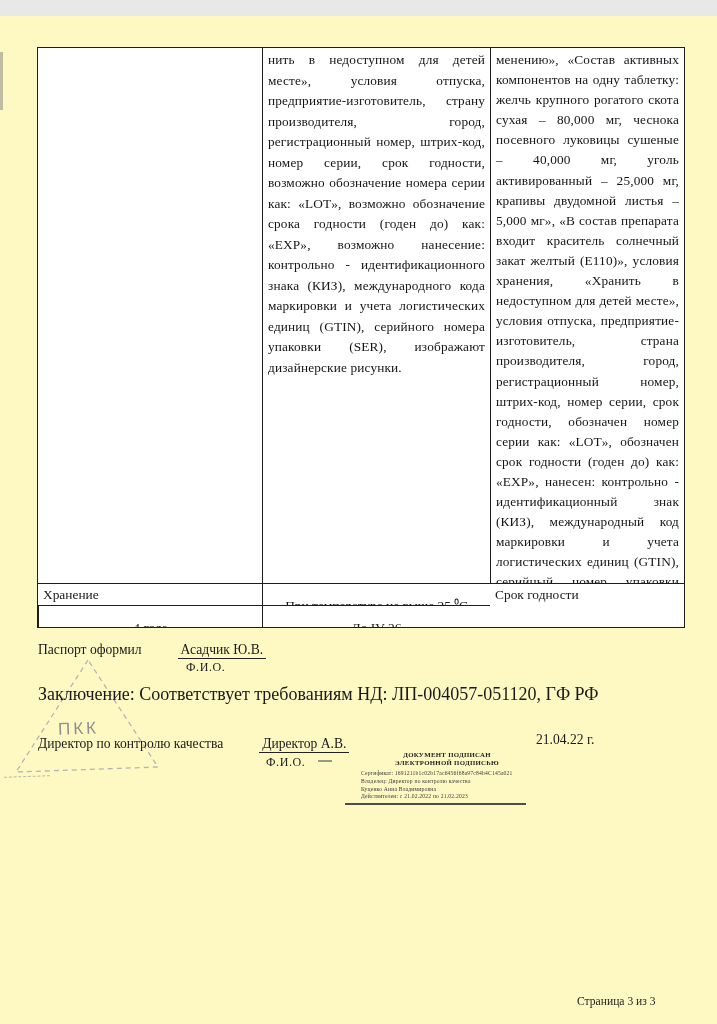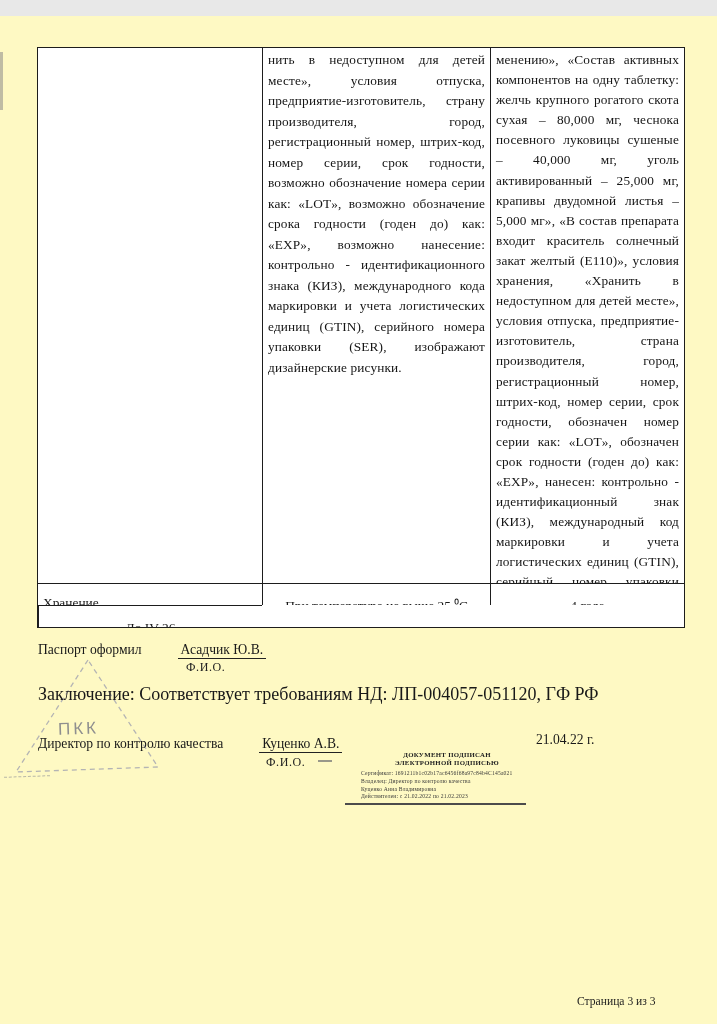--- a/index.html
+++ b/index.html
@@ -23,21 +23,21 @@
     overflow:hidden;
     box-sizing:border-box;
   }
   .cell.c0{border-left:none;}
   .cell.rb{border-top:1.4px solid #1d1d1d;}
   .cell.bigtext{
     font-size:13.3px;line-height:20.5px;text-align:justify;
     letter-spacing:.15px;color:#151515;
   }
   .cell.bigtext.narrow{line-height:20.1px;}
-  .cell.label{font-size:13.4px;line-height:18px;padding-top:10px;}
+  .cell.label{font-size:13.4px;line-height:18px;padding-top:2px;}
   .cell.center{text-align:center;font-size:13.4px;line-height:18px;padding-top:13px;}
   
   .line-passport{position:absolute;left:38px;top:626px;font-size:13.6px;text-align:center;}
   .sig-name{border-bottom:1.2px solid #222;padding:0 3px 1px 3px;margin-left:36px;}
   .fio{position:absolute;font-size:12px;letter-spacing:.6px;color:#222;}
   .fio.f1{left:186px;top:644px;}
   .fio.f2{left:266px;top:739px;}
   .line-conclusion{position:absolute;left:38px;top:668px;font-size:18px;}
   .line-director{position:absolute;left:38px;top:720px;font-size:13.6px;}
   .date{position:absolute;left:536px;top:716px;font-size:13.6px;}
@@ -72,37 +72,38 @@
 
   <div class="doc-table">
 
     <div class="cell c0"></div>
     <div class="cell bigtext">нить в недоступном для детей месте», условия отпуска, предприятие-изготовитель, страну производителя, город, регистрационный номер, штрих-код, номер серии, срок годности, возможно обозначение номера серии как: «LOT», возможно обозначение срока годности (годен до) как: «EXP», возможно нанесение: контрольно - идентификационного знака (КИЗ), международного кода маркировки и учета логистических единиц (GTIN), серийного номера упаковки (SER), изображают дизайнерские рисунки.</div>
     <div class="cell bigtext narrow">менению», «Состав активных компонентов на одну таблетку: желчь крупного рогатого скота сухая – 80,000 мг, чеснока посевного луковицы сушеные – 40,000 мг, уголь активированный – 25,000 мг, крапивы двудомной листья – 5,000 мг», «В состав препарата входит краситель солнечный закат желтый (Е110)», условия хранения, «Хранить в недоступном для детей месте», условия отпуска, предприятие-изготовитель, страна производителя, город, регистрационный номер, штрих-код, номер серии, срок годности, обозначен номер серии как: «LOT», обозначен срок годности (годен до) как: «EXP», нанесен: контрольно - идентификационный знак (КИЗ), международный код маркировки и учета логистических единиц (GTIN), серийный номер упаковки (SER), изображены дизайнерские рисунки.</div>
 
     <div class="cell c0 rb label">Хранение</div>
     <div class="cell rb center">При температуре не выше 25 ⁰С</div>
 
+    <div class="cell c0 rb label">Срок годности</div>
     <div class="cell rb center">4 года</div>
     <div class="cell rb center">До IV 26</div>
   </div>
 
   <div class="tri-stamp">
     <svg width="150" height="125" viewBox="0 0 150 125">
       <polygon points="76,4 4,116 146,111" fill="none" stroke="#b4b4b4" stroke-width="1.3" stroke-dasharray="5 4"></polygon>
     </svg>
   </div>
   <div class="pkk">ПКК</div>
 
   <div class="line-passport"><span>Паспорт оформил</span><span class="sig-name">Асадчик Ю.В.</span></div>
   <div class="fio f1">Ф.И.О.</div>
 
   <div class="line-conclusion">Заключение: Соответствует требованиям НД: ЛП-004057-051120, ГФ РФ</div>
 
-  <div class="line-director"><span>Директор по контролю качества</span><span class="sig-name">Куценко А.В.</span></div>
+  <div class="line-director"><span>Директор по контролю качества</span><span class="sig-name">Директор А.В.</span></div>
   <div class="fio f2">Ф.И.О.</div>
   <div class="date">21.04.22 г.</div>
 
   <div class="esign">
     <div class="t">ДОКУМЕНТ ПОДПИСАН</div>
     <div class="t">ЭЛЕКТРОННОЙ ПОДПИСЬЮ</div>
     <div class="s first">Сертификат: 1691211b1c02b17ac6456f68a97c84b4C145a021</div>
     <div class="s">Владелец: Директор по контролю качества</div>
     <div class="s">Куценко Анна Владимировна</div>
     <div class="s">Действителен: с 21.02.2022 по 21.02.2023</div>

